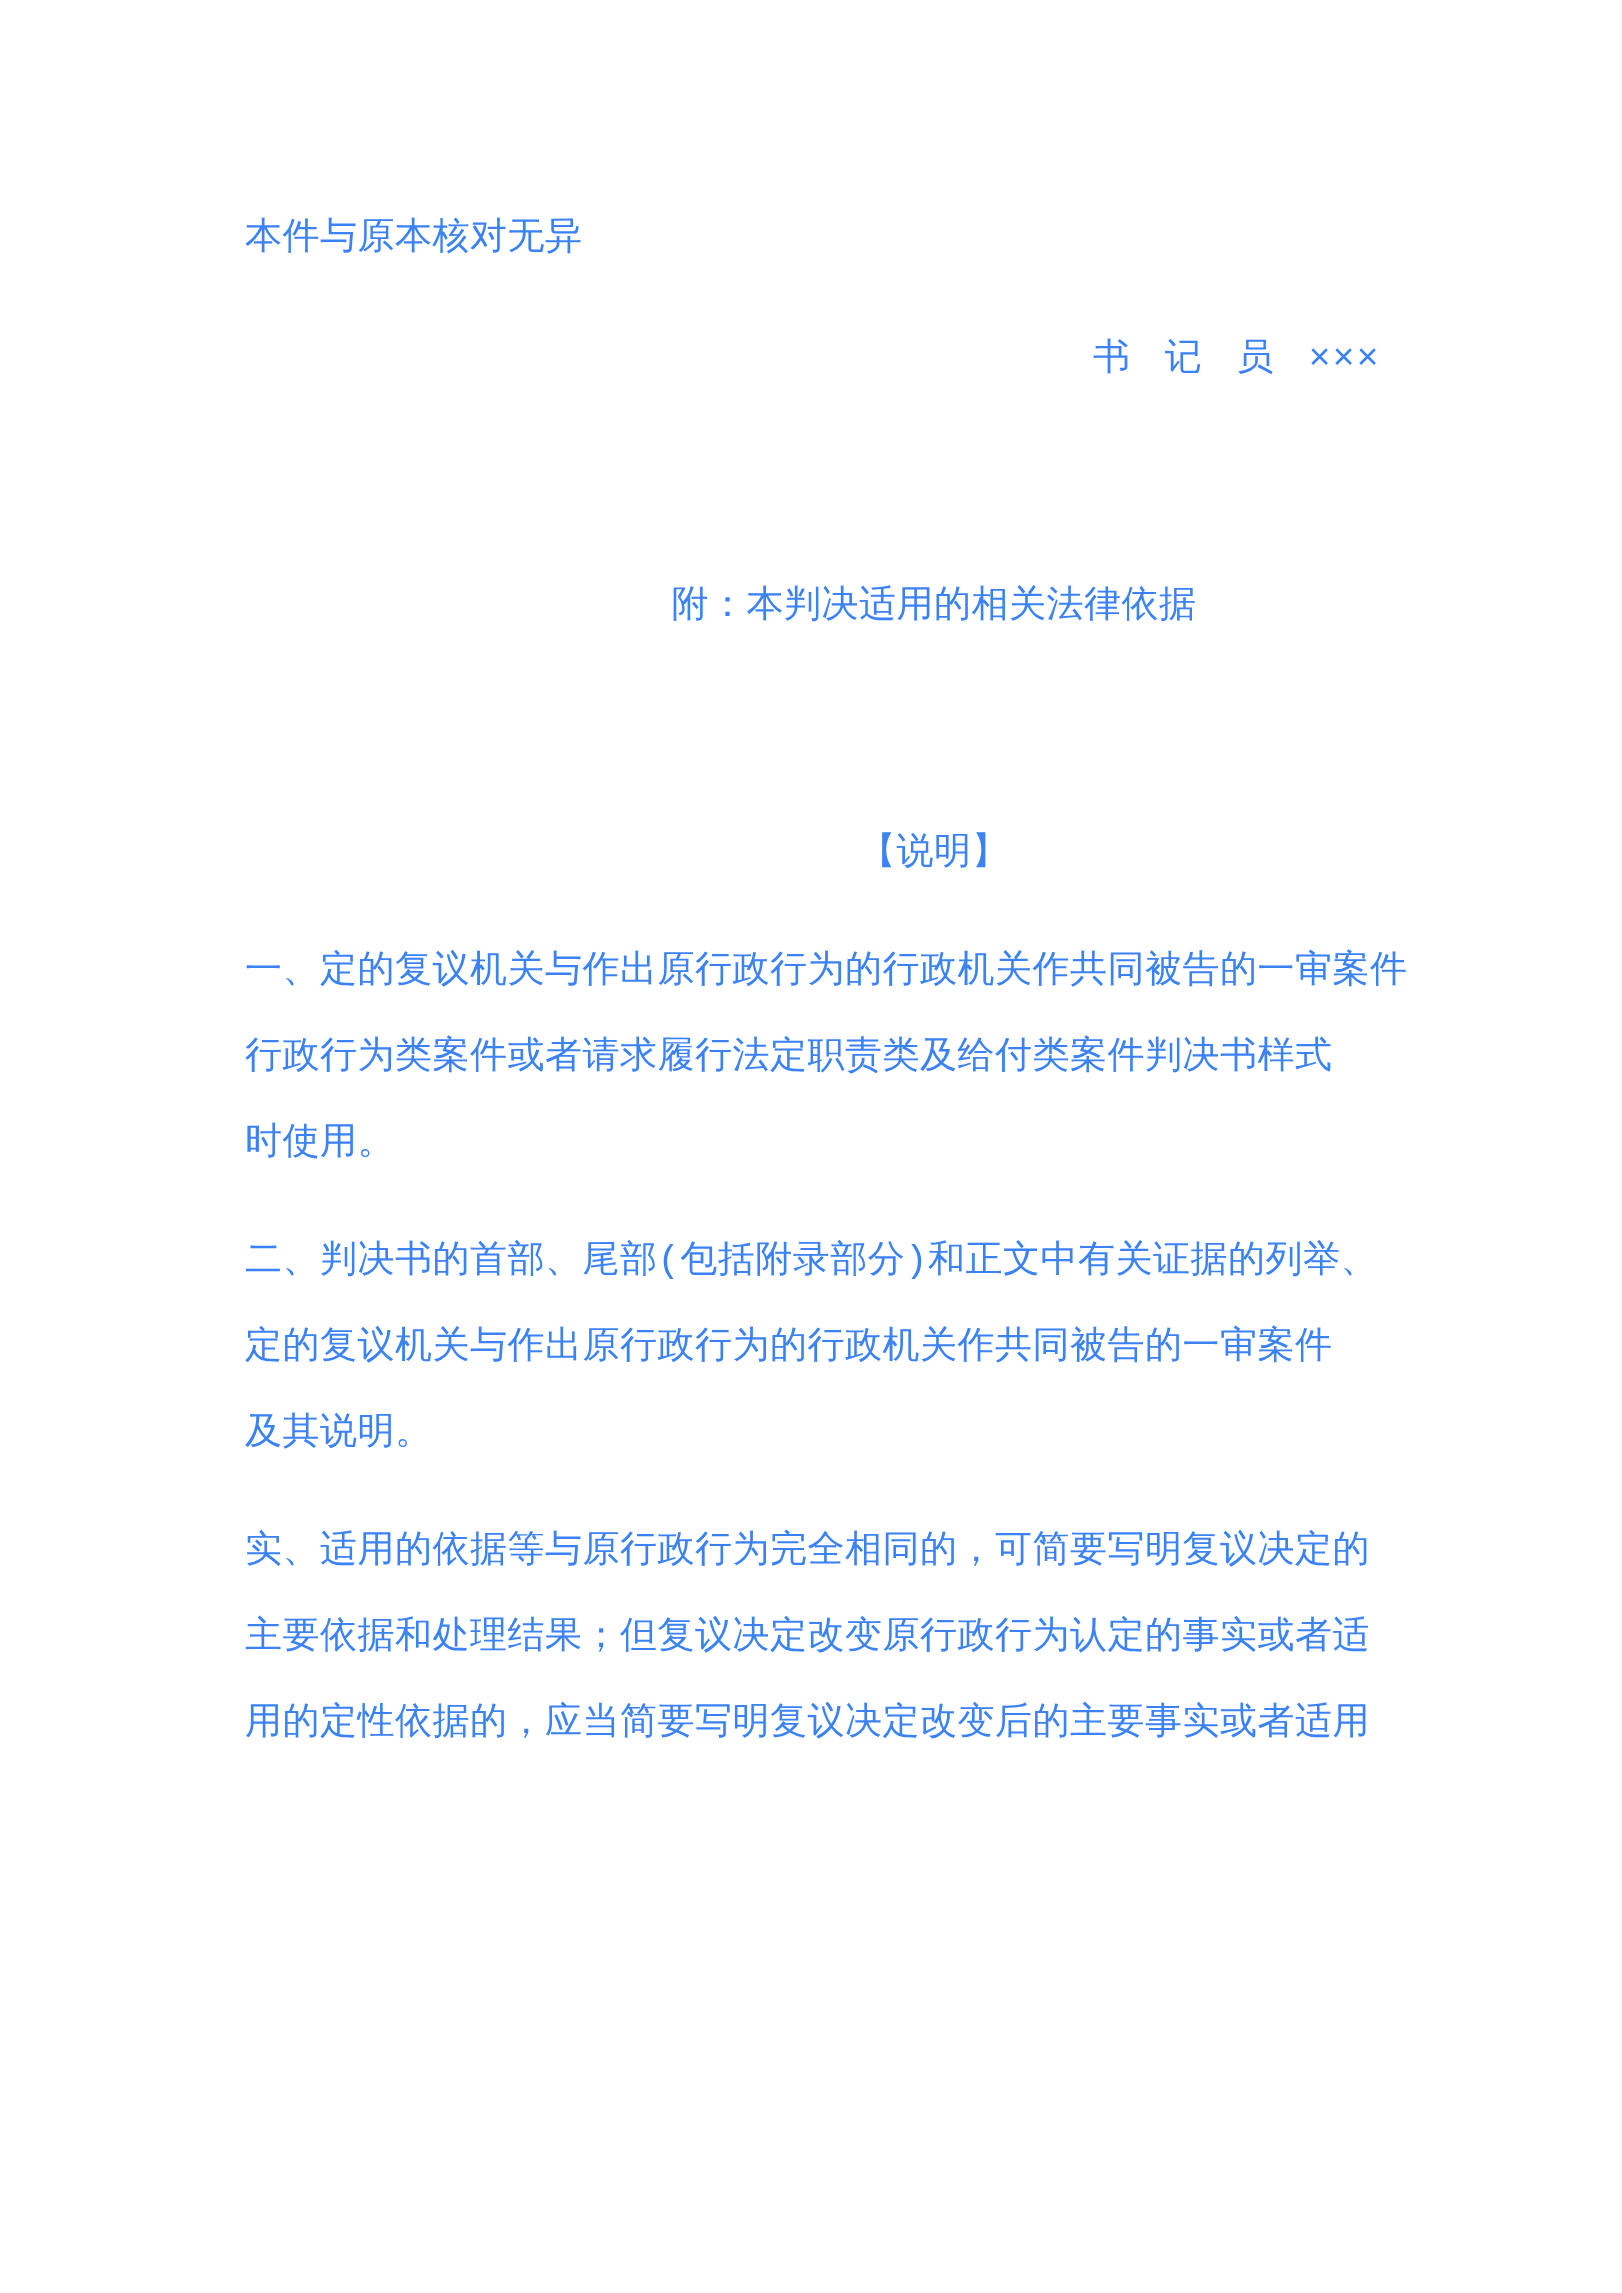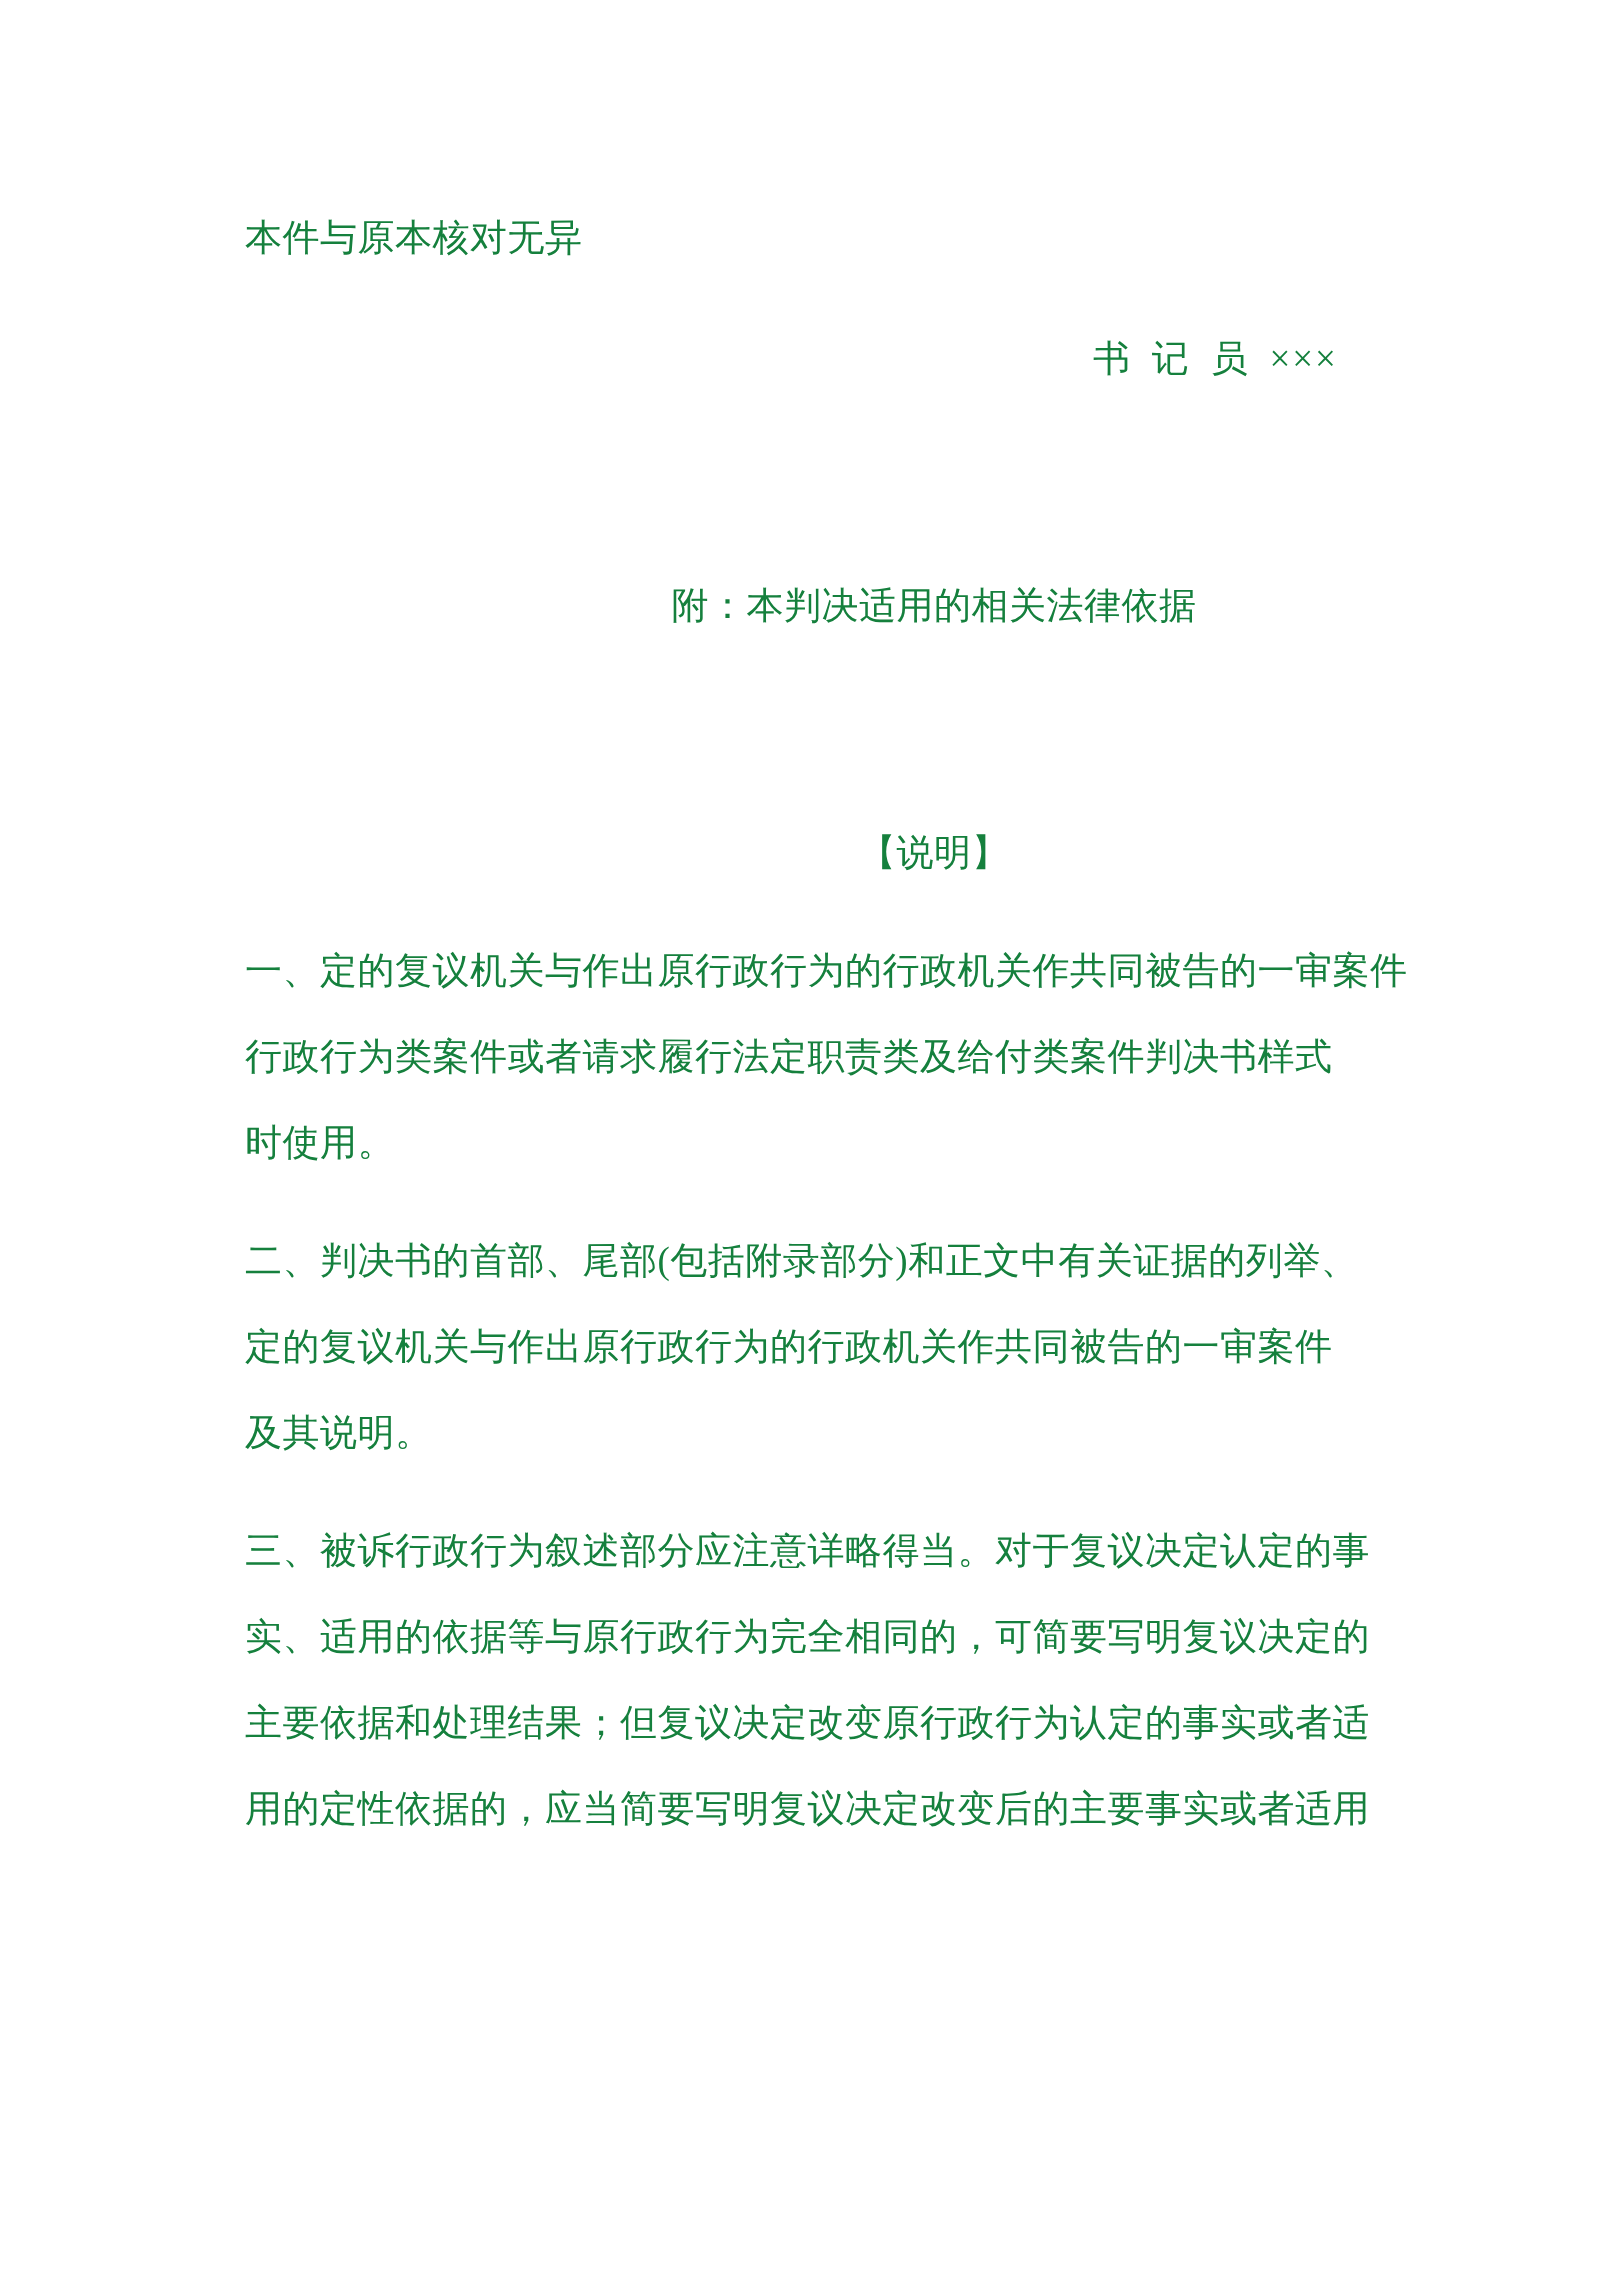--- a/index.html
+++ b/index.html
@@ -15,22 +15,23 @@
     overflow: hidden;
     font-family: "Liberation Serif", "DejaVu Serif", serif;
   }
   .content {
     padding: 195px 0 0 245px;
   }
   .doc-line {
     font-size: 37px;
     line-height: 86px;
     letter-spacing: 0.5px;
-    color: #15803d;
+    color: #3b82f6;
     white-space: nowrap;
+    font-family: Liberation Mono, monospace;
   }
   .clerk-line {
     margin-top: 35px;
     margin-left: 848px;
     word-spacing: 9px;
     letter-spacing: 1.8px;
   }
   .appendix-line {
     margin-top: 161px;
     text-align: center;
@@ -63,21 +64,20 @@
       <div class="doc-line">时使用。</div>
     </div>
 
     <div class="note-para">
       <div class="doc-line">二、判决书的首部、尾部(包括附录部分)和正文中有关证据的列举、</div>
       <div class="doc-line">定的复议机关与作出原行政行为的行政机关作共同被告的一审案件</div>
       <div class="doc-line">及其说明。</div>
     </div>
 
     <div class="note-para">
-      <div class="doc-line">三、被诉行政行为叙述部分应注意详略得当。对于复议决定认定的事</div>
       <div class="doc-line">实、适用的依据等与原行政行为完全相同的，可简要写明复议决定的</div>
       <div class="doc-line">主要依据和处理结果；但复议决定改变原行政行为认定的事实或者适</div>
       <div class="doc-line">用的定性依据的，应当简要写明复议决定改变后的主要事实或者适用</div>
     </div>
 
   </div>
 </div>
 
 
 </body></html>

